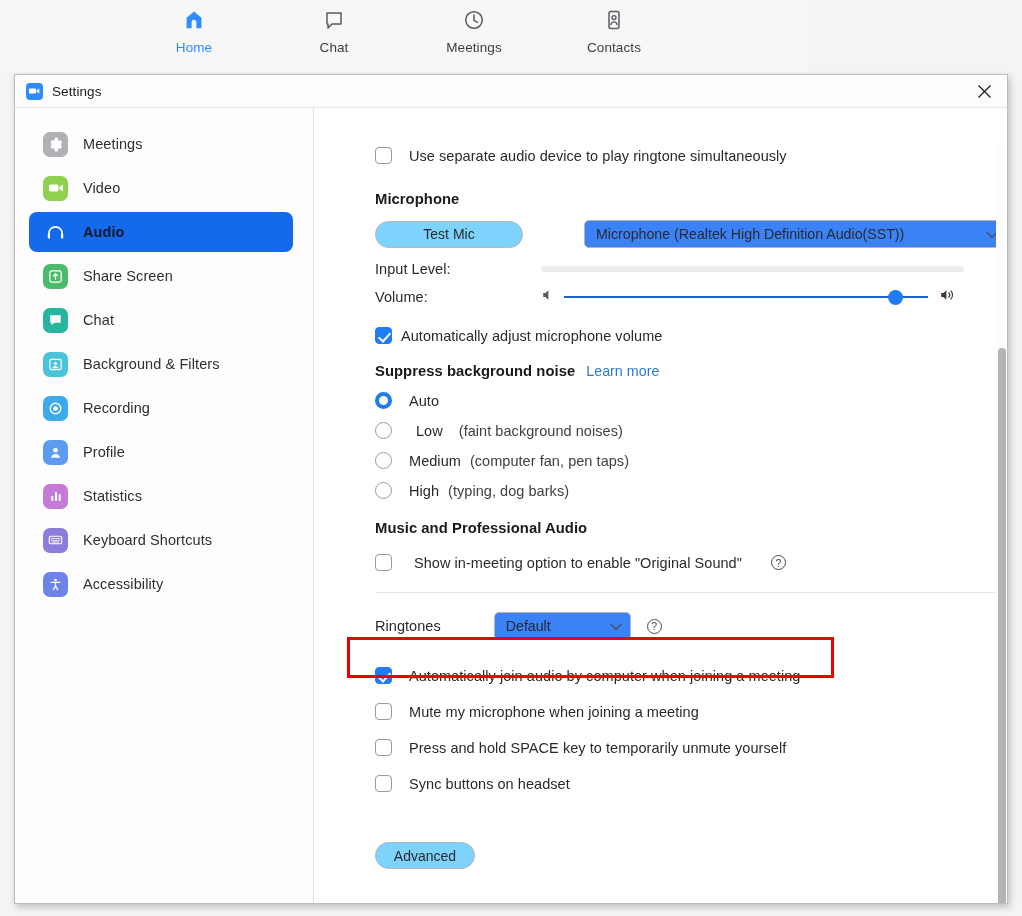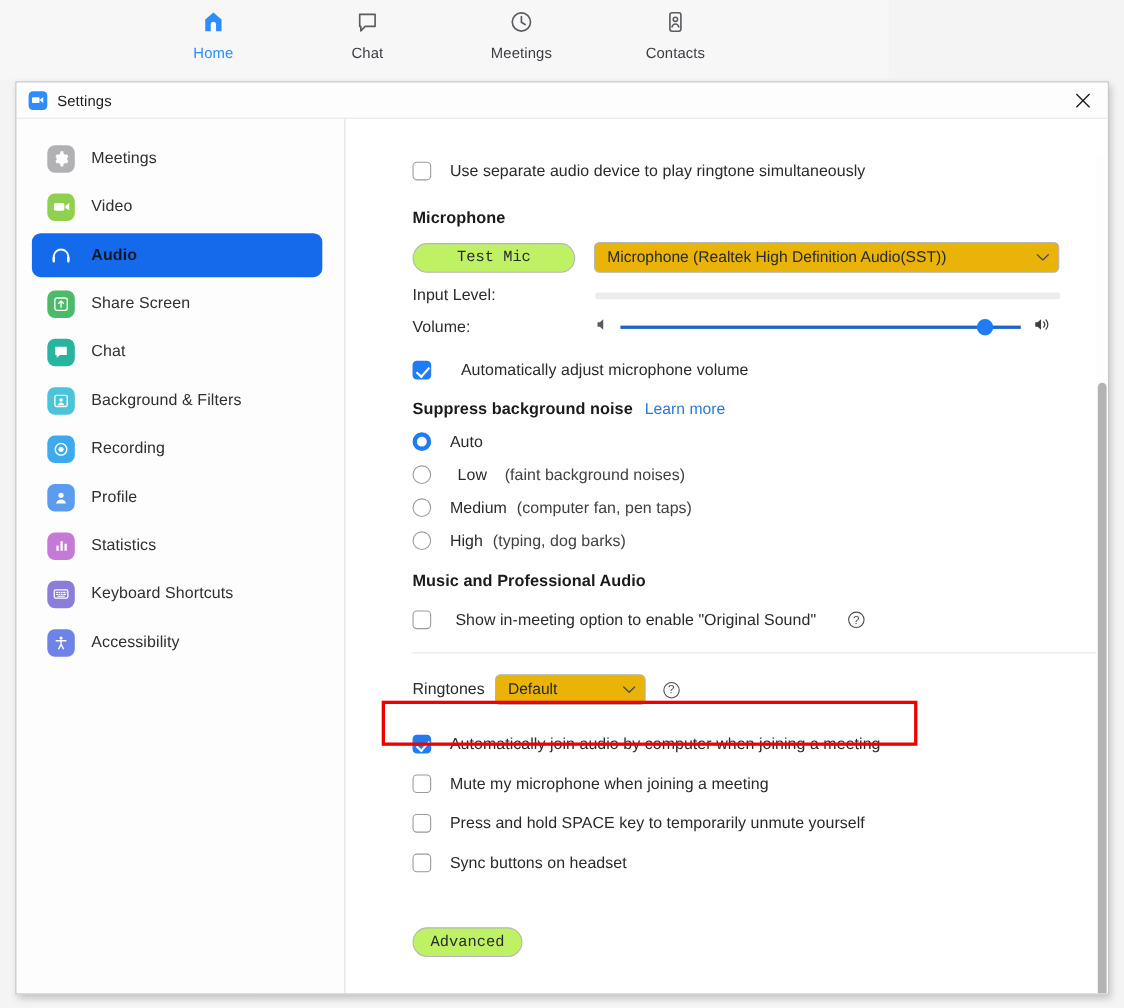--- a/index.html
+++ b/index.html
@@ -101,29 +101,29 @@
   }
   
   .rb {
     width: 17px; height: 17px; border-radius: 50%;
     border: 1.6px solid #9a9aa0; background: #fff;
     flex: 0 0 17px; cursor: pointer; position: relative;
   }
   .rb.selected { border: 4.5px solid #1f7cf2; }
 
   .btn {
-    border: 1px solid #b5b5ba; border-radius: 15px; background: #bef264;
-    font-family: Liberation Mono, monospace; font-size: 14px;
+    border: 1px solid #b5b5ba; border-radius: 15px; background: #7dd3fc;
+    font-family: Liberation Sans, sans-serif; font-size: 14px;
     color: #2a2a2e; cursor: pointer; height: 27px;
   }
   .select {
-    border: 1px solid #b5b5ba; border-radius: 5px; background: #eab308;
+    border: 1px solid #b5b5ba; border-radius: 5px; background: #3b82f6;
     height: 28px; display: flex; align-items: center;
     padding: 0 8px 0 11px; font-size: 14.2px; color: #2a2a2e;
-    cursor: pointer; justify-content: space-between;
+    cursor: pointer; justify-content: space-between; margin-left: 44px;
   }
   .chev { flex: 0 0 12px; margin-left: 8px; }
   .help {
     width: 15px; height: 15px; border-radius: 50%;
     border: 1.3px solid #4a4a50; display: flex; align-items: center;
     justify-content: center; font-size: 10.5px; color: #4a4a50;
     cursor: pointer; flex: 0 0 15px;
   }
   .link { color: #2d79d4; font-size: 14.3px; cursor: pointer; }
   .divider { height: 1px; background: #e6e6e8; }
@@ -368,21 +368,21 @@
         </div>
         <span style="margin-left:11px;">
           <svg width="17" height="14" viewBox="0 0 17 14">
               <path d="M7.4 2.3 4.3 5H2.2v4h2.1l3.1 2.7Z" fill="#3c3c42"></path>
               <path d="M9.8 4.7a3.4 3.4 0 0 1 0 4.6M11.9 2.8a6.2 6.2 0 0 1 0 8.4" fill="none" stroke="#3c3c42" stroke-width="1.15" stroke-linecap="round"></path>
             </svg>
         </span>
       </div>
 
       
-      <div class="row" style="gap:27px; margin-top:21px;">
+      <div class="row" style="gap:9px; margin-top:21px;">
         <span class="cb checked"></span>
         <span class="body-text">Automatically adjust microphone volume</span>
       </div>
 
       
       <div class="row" style="gap:11px; margin-top:19px;">
         <span class="sec-title">Suppress background noise</span>
         <span class="link">Learn more</span>
       </div>
 

